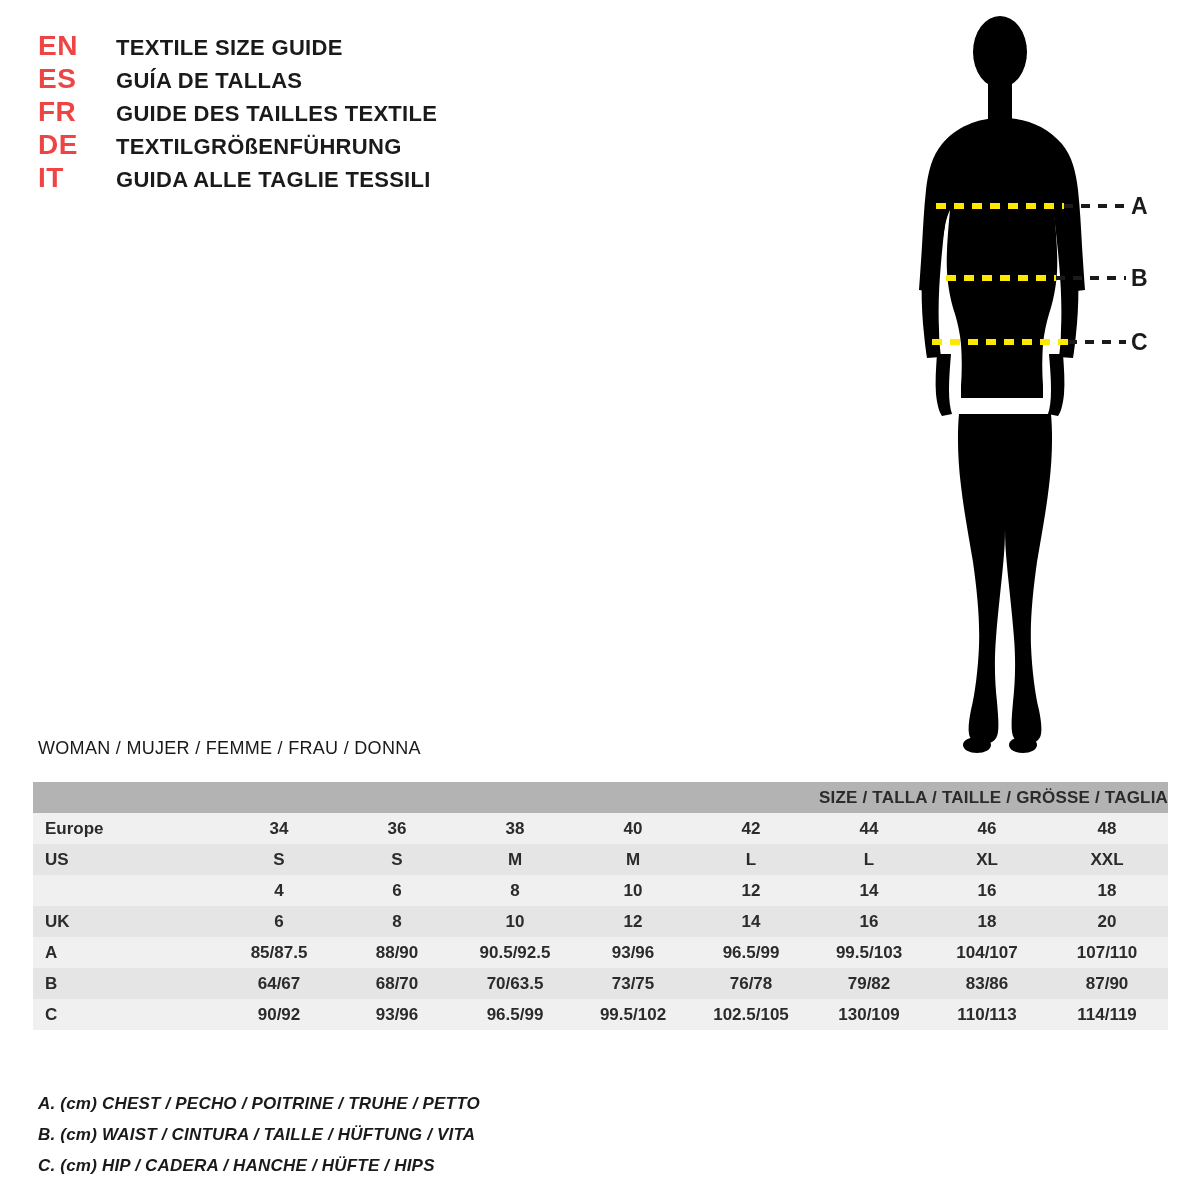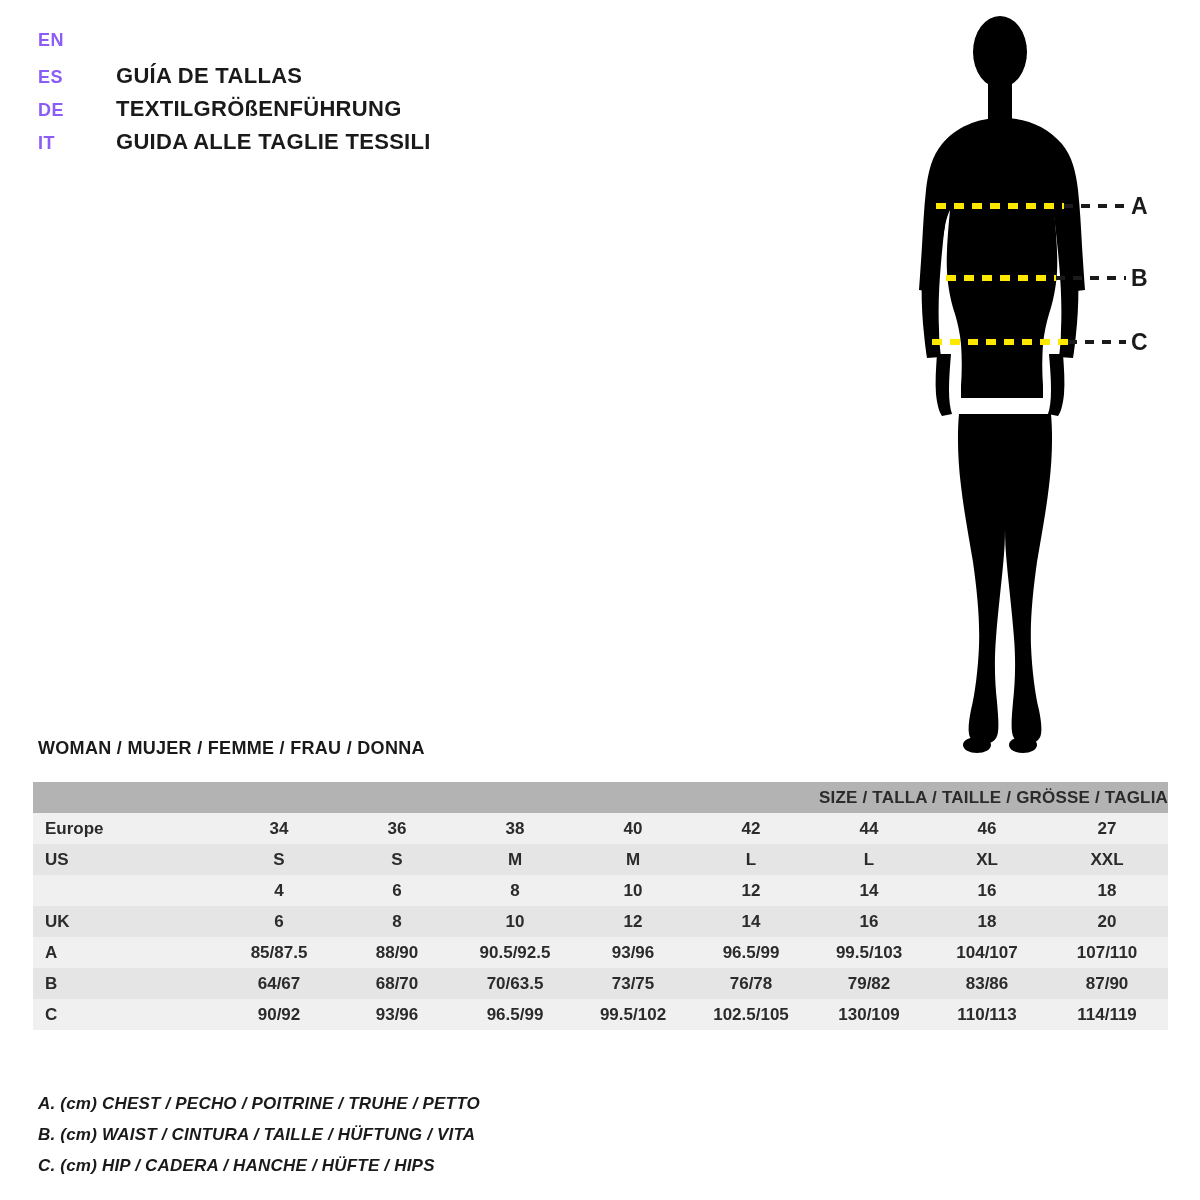--- a/index.html
+++ b/index.html
@@ -29,24 +29,24 @@
     width: 520px;
   }
   .title-row {
     display: flex;
     align-items: baseline;
     height: 33px;
   }
   .title-lang {
     width: 78px;
     flex: 0 0 78px;
-    font-size: 18px;
+    font-size: 28px;
     font-weight: bold;
     letter-spacing: 0.5px;
-    color: #8b5cf6;
+    color: #ef4444;
   }
   .title-text {
     font-size: 22px;
     font-weight: bold;
     letter-spacing: 0.3px;
     color: #1a1a1a;
     white-space: nowrap;
   }
 
   
@@ -68,21 +68,21 @@
     font-weight: bold;
     color: #1a1a1a;
   }
 
   
   .gender-heading {
     position: absolute;
     left: 38px;
     top: 738px;
     font-size: 18px;
-    font-weight: bold;
+    font-weight: normal;
     letter-spacing: 0.3px;
     color: #1a1a1a;
   }
 
   
   .table-wrap {
     position: absolute;
     left: 33px;
     top: 782px;
     width: 1135px;
@@ -136,24 +136,29 @@
   }
 </style>
 </head>
 <body>
 
 <div class="page">
 
   <div class="titles">
     <div class="title-row">
       <span class="title-lang">EN</span>
+      <span class="title-text">TEXTILE SIZE GUIDE</span>
     </div>
     <div class="title-row">
       <span class="title-lang">ES</span>
       <span class="title-text">GUÍA DE TALLAS</span>
+    </div>
+    <div class="title-row">
+      <span class="title-lang">FR</span>
+      <span class="title-text">GUIDE DES TAILLES TEXTILE</span>
     </div>
     <div class="title-row">
       <span class="title-lang">DE</span>
       <span class="title-text">TEXTILGRÖßENFÜHRUNG</span>
     </div>
     <div class="title-row">
       <span class="title-lang">IT</span>
       <span class="title-text">GUIDA ALLE TAGLIE TESSILI</span>
     </div>
   </div>
@@ -277,21 +282,21 @@
 
         <tr class="row-light">
           <td class="col-label">Europe</td>
           <td>34</td>
           <td>36</td>
           <td>38</td>
           <td>40</td>
           <td>42</td>
           <td>44</td>
           <td>46</td>
-          <td>27</td>
+          <td>48</td>
         </tr>
 
         <tr class="row-dark">
           <td class="col-label">US</td>
           <td>S</td>
           <td>S</td>
           <td>M</td>
           <td>M</td>
           <td>L</td>
           <td>L</td>

